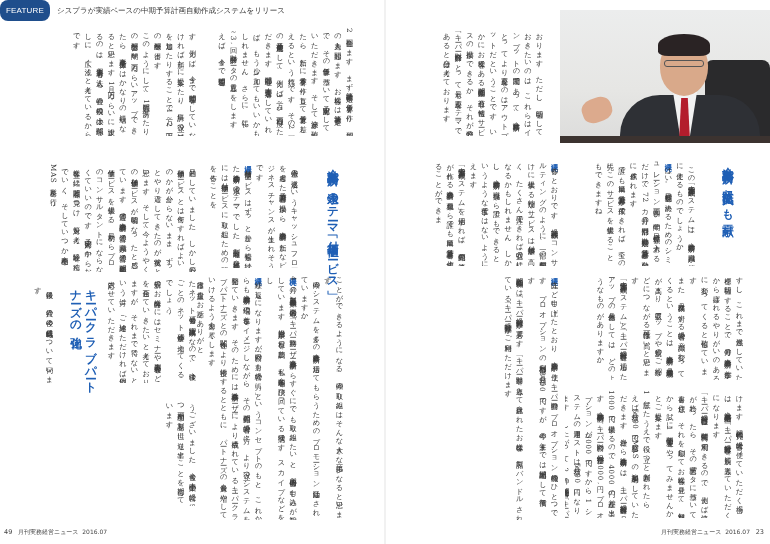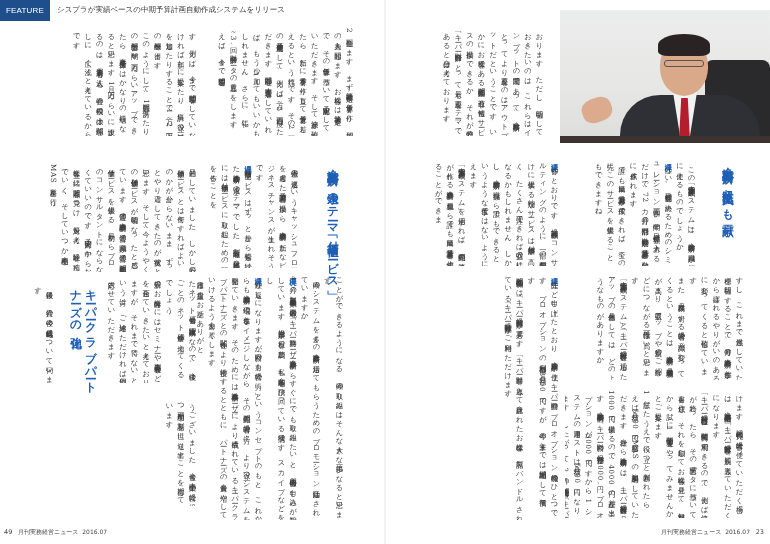--- a/index.html
+++ b/index.html
@@ -5,22 +5,22 @@
   html,body{margin:0;padding:0;}
   body{width:770px;height:544px;background:#ffffff;position:relative;overflow:hidden;
        font-family:"DejaVu Serif","Liberation Serif",serif;color:#333;}
   .page{position:absolute;top:0;height:544px;}
   .page-left{left:0;width:385px;}
   .page-right{left:385px;width:385px;}
   .gutter{position:absolute;left:384px;top:0;width:2px;height:544px;background:#f1f1f1;}
 
   .feature-tag{position:absolute;left:0;top:0;width:50px;height:21px;background:#1f4e8c;
        color:#fff;font-family:"Liberation Sans","DejaVu Sans",sans-serif;font-size:8px;
-       display:flex;align-items:center;justify-content:center;letter-spacing:0.2px;}
-  .feature-title{position:absolute;left:57px;top:4px;font-family:Liberation Mono, monospace;
+       display:flex;align-items:center;justify-content:center;letter-spacing:0.2px;border-radius:8px;}
+  .feature-title{position:absolute;left:57px;top:4px;font-family:Liberation Serif, serif;
        font-size:7.5px;color:#333;white-space:nowrap;line-height:13px;}
 
   .vblock{position:absolute;writing-mode:vertical-rl;font-size:7.2px;line-height:11.6px;
        letter-spacing:0.6px;color:#3a3a3a;overflow:hidden;}
   .vblock p{margin:0;}
   .spk{color:#1f5fb5;font-weight:bold;font-family:"DejaVu Sans",sans-serif;}
   .q{border-top:1px solid #333;display:inline-block;width:0;}
 
   .heading{position:absolute;writing-mode:vertical-rl;color:#1f5fb5;font-weight:bold;
        font-size:11.5px;line-height:15px;letter-spacing:1.5px;}

